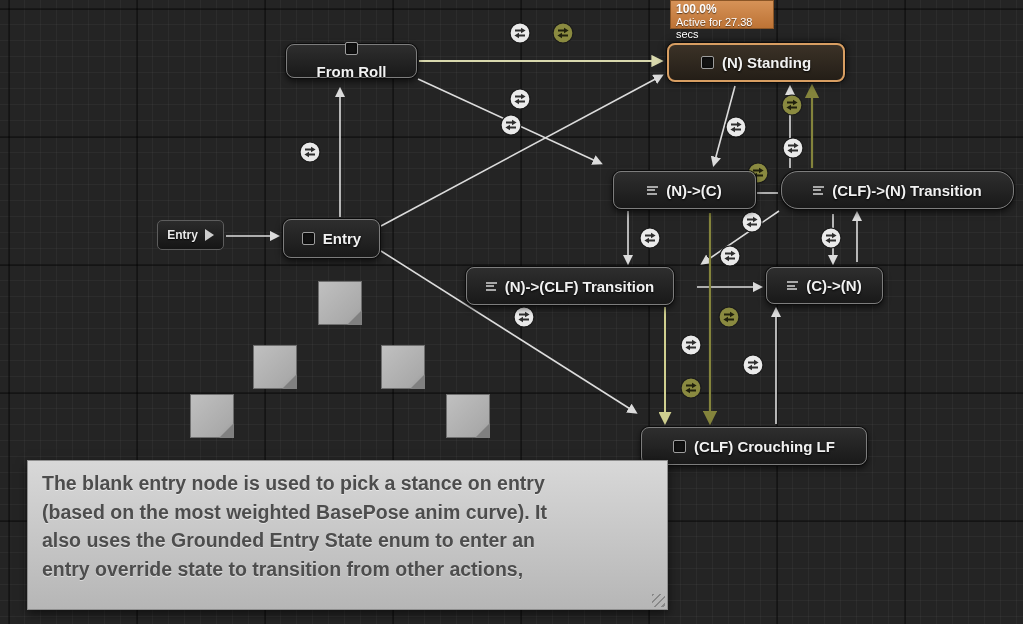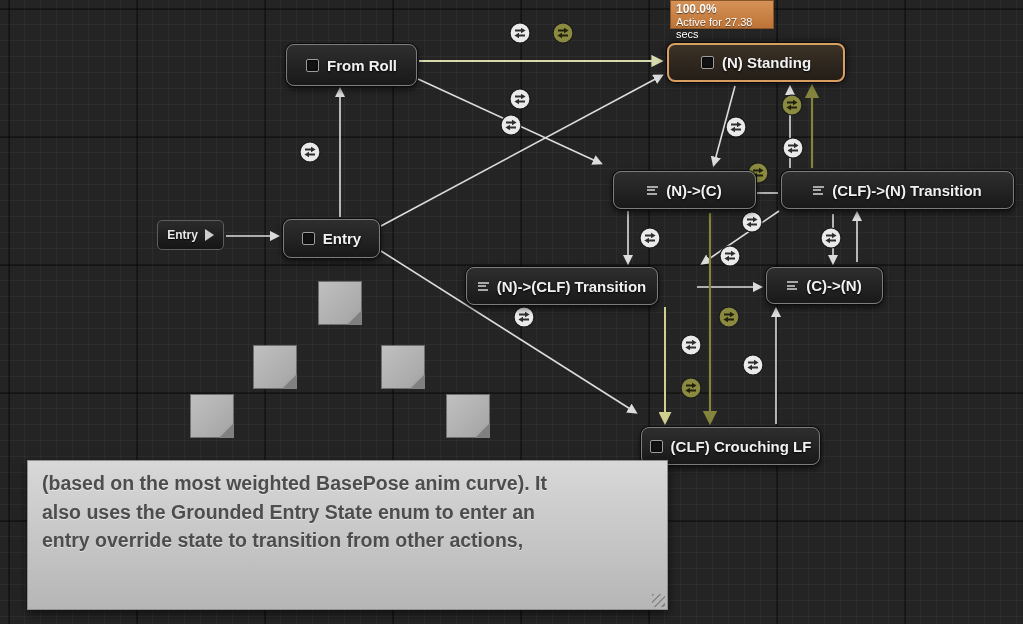--- a/index.html
+++ b/index.html
@@ -211,72 +211,73 @@
     <span class="tri"></span>
   </div>
 
   <div class="overlay-tip">
     <div class="pct">100.0%</div>
     <div class="act">Active for 27.38 secs</div>
   </div>
 
   <div class="note">
     <div id="note-lines">
+        <div>The blank entry node is used to pick a stance on entry</div>
         <div>(based on the most weighted BasePose anim curve). It</div>
         <div>also uses the Grounded Entry State enum to enter an</div>
         <div>entry override state to transition from other actions,</div>
       </div>
     <div class="grip"></div>
   </div>
 <div class="thumb" style="left: 318px; top: 281px;"></div>
     <div class="thumb" style="left: 253px; top: 345px;"></div>
     <div class="thumb" style="left: 381px; top: 345px;"></div>
     <div class="thumb" style="left: 190px; top: 394px;"></div>
     <div class="thumb" style="left: 446px; top: 394px;"></div>
-    <div class="node" style="left: 286px; top: 44px; width: 131px; height: 42px;">
+    <div class="node" style="left: 286px; top: 44px; width: 131px; height: 34px; flex-direction: column;">
       <span class="state-icon"></span>
       <span>From Roll</span>
     </div>
     <div class="node selected" style="left: 667px; top: 43px; width: 178px; height: 39px;">
       <span class="state-icon"></span>
       <span>(N) Standing</span>
     </div>
     <div class="node" style="left: 613px; top: 171px; width: 143px; height: 38px;">
       <span class="trans-icon">
         <i></i>
         <i></i>
         <i></i>
       </span>
       <span>(N)-&gt;(C)</span>
     </div>
-    <div class="node" style="left: 781px; top: 171px; width: 233px; height: 38px;">
+    <div class="node" style="left: 781px; top: 171px; width: 233px; height: 38px; border-radius: 17px;">
       <span class="trans-icon">
         <i></i>
         <i></i>
         <i></i>
       </span>
       <span>(CLF)-&gt;(N) Transition</span>
     </div>
     <div class="node" style="left: 283px; top: 219px; width: 97px; height: 39px;">
       <span class="state-icon"></span>
       <span>Entry</span>
     </div>
-    <div class="node" style="left: 466px; top: 267px; width: 192px; height: 38px;">
+    <div class="node" style="left: 466px; top: 267px; width: 208px; height: 38px;">
       <span class="trans-icon">
         <i></i>
         <i></i>
         <i></i>
       </span>
       <span>(N)-&gt;(CLF) Transition</span>
     </div>
     <div class="node" style="left: 766px; top: 267px; width: 117px; height: 37px;">
       <span class="trans-icon">
         <i></i>
         <i></i>
         <i></i>
       </span>
       <span>(C)-&gt;(N)</span>
     </div>
-    <div class="node" style="left: 641px; top: 427px; width: 179px; height: 38px;">
+    <div class="node" style="left: 641px; top: 427px; width: 226px; height: 38px;">
       <span class="state-icon"></span>
       <span>(CLF) Crouching LF</span>
     </div>
   </div>
 
 </body></html>

